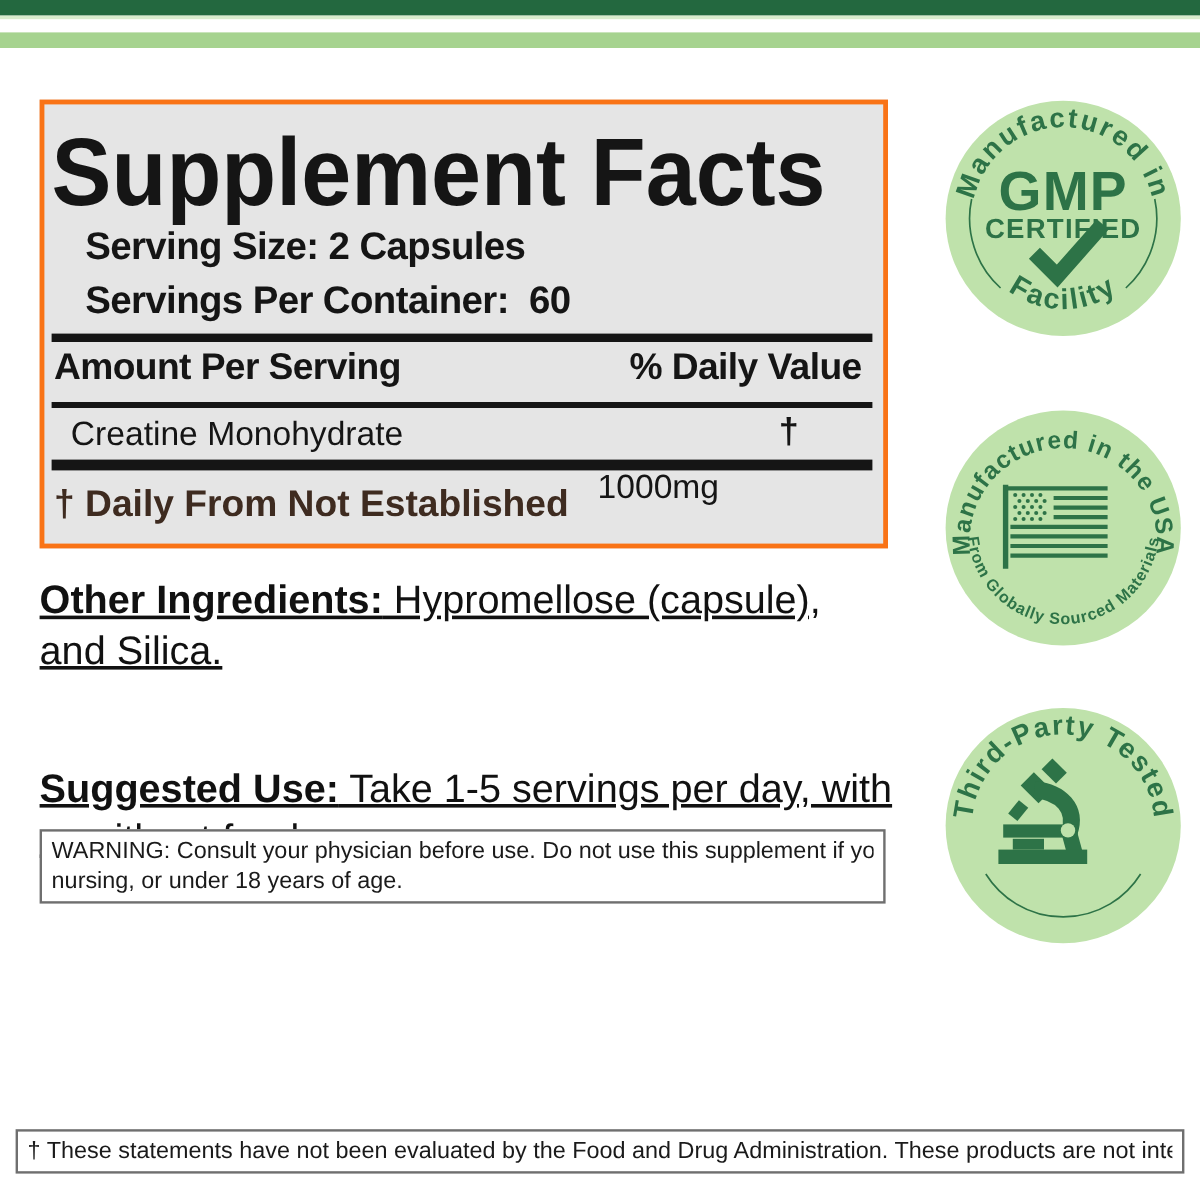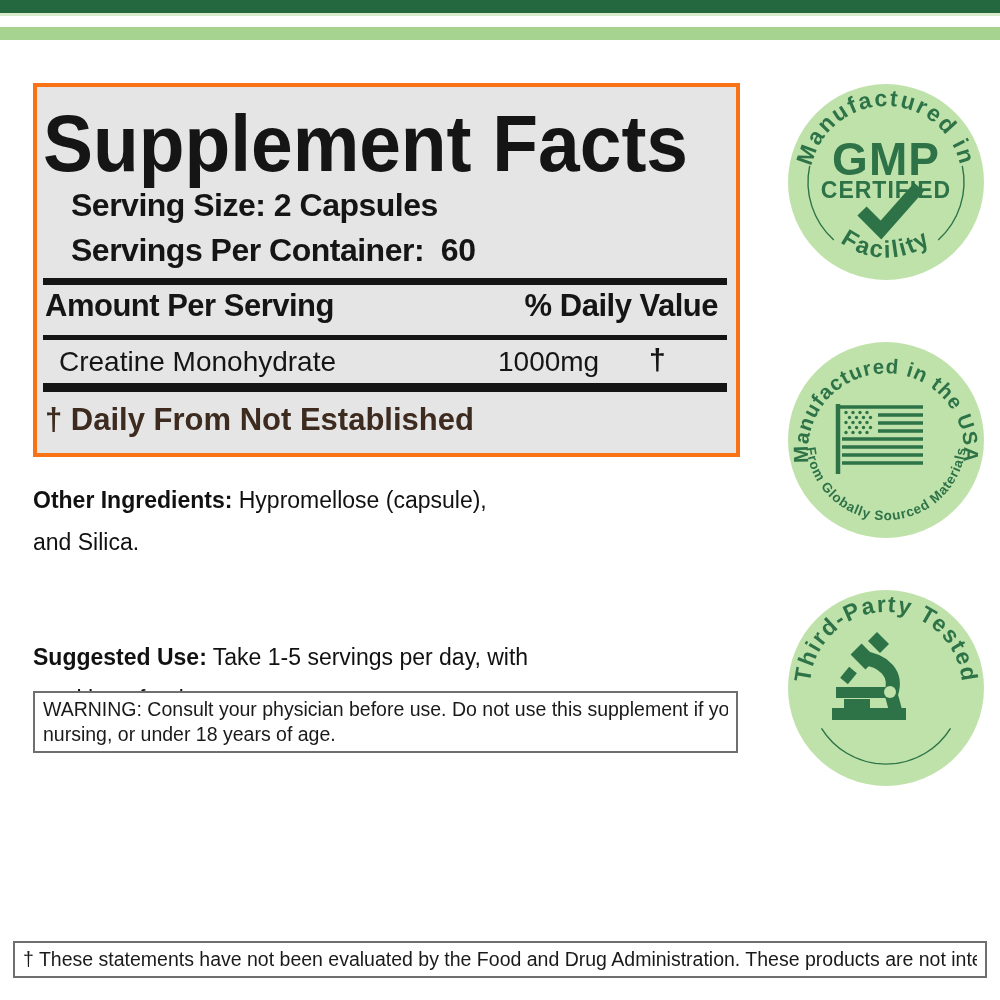--- a/index.html
+++ b/index.html
@@ -15,21 +15,21 @@
   
   .sf-box{left:33px;top:83px;width:707px;height:374px;border:4px solid #f97316;box-sizing:border-box;background:#e5e5e5;text-align:right;}
   .sf-inner{position:relative;width:100%;height:100%;}
   .sf-title-svg{position:absolute;left:6px;top:10px;}
   .sf-line-bold{position:absolute;left:8px;font-weight:bold;font-size:32px;letter-spacing:-0.5px;white-space:pre;margin-left:26px;}
   .rule{position:absolute;left:6px;width:684px;background:#151515;}
   .hdr{position:absolute;top:201px;font-weight:bold;font-size:31px;letter-spacing:-0.5px;white-space:nowrap;}
   .rowtxt{position:absolute;top:259px;font-size:28px;white-space:nowrap;}
   .footnote{position:absolute;left:8px;top:315px;font-weight:bold;font-size:31px;color:#3e2b20;white-space:nowrap;}
   
-  .para{position:absolute;left:33px;width:710px;font-size:23px;line-height:42px;color:#111;}
+  .para{position:absolute;left:33px;width:710px;font-size:33px;line-height:42px;color:#111;text-decoration:underline;}
   .para b{font-weight:bold;}
   .pline{white-space:nowrap;}
   
   .warn-box{left:33px;top:691px;width:705px;border:2px solid #6f6f6f;box-sizing:border-box;padding:4px 8px;font-size:19.5px;line-height:25px;color:#1a1a1a;background:#fff;}
   .disc-box{left:13px;top:941px;width:974px;border:2px solid #6f6f6f;box-sizing:border-box;padding:4px 8px;font-size:19.5px;line-height:25px;color:#1a1a1a;background:#fff;}
   .nowrap{white-space:nowrap;overflow:hidden;}
   
   .badge{position:absolute;left:786px;width:200px;height:200px;}
   .badge svg{display:block;width:200px;height:200px;}
   .badge text, .badge textPath{font-family:"Liberation Sans",sans-serif;font-weight:bold;fill:#2d7347;}
@@ -50,21 +50,21 @@
     <div class="sf-line-bold" style="top:145px;">Servings Per Container:  60</div>
 
     <div class="rule" style="top:191px;height:7px;"></div>
 
     <div class="hdr" style="right:18px;">% Daily Value</div>
     <div class="hdr" style="left:8px;">Amount Per Serving</div>
 
     <div class="rule" style="top:248px;height:5px;"></div>
 
     <div class="rowtxt" style="left:8px;margin-left:14px;">Creatine Monohydrate</div>
-    <div class="rowtxt" style="left:461px;">1000mg</div>
+    <div class="rowtxt" style="left:461px;margin-top:44px;">1000mg</div>
     <div class="rowtxt" style="left:612px;top:256px;font-weight:bold;font-size:30px;">†</div>
 
     <div class="rule" style="top:296px;height:9px;"></div>
 
     <div class="footnote">† Daily From Not Established</div>
   </div>
 </div>
 
 <div class="abs para" style="top:479px;">
   <div class="pline">

